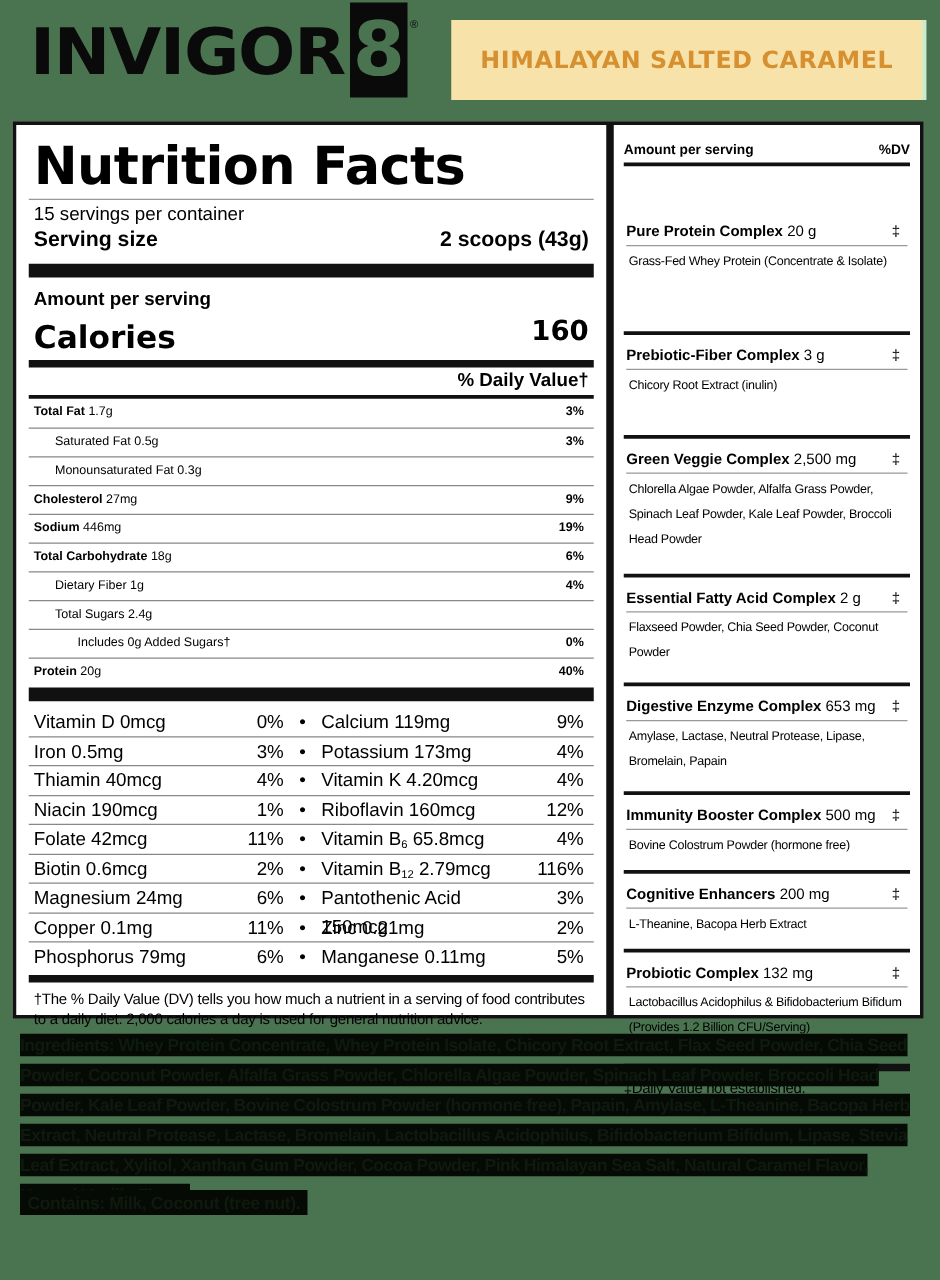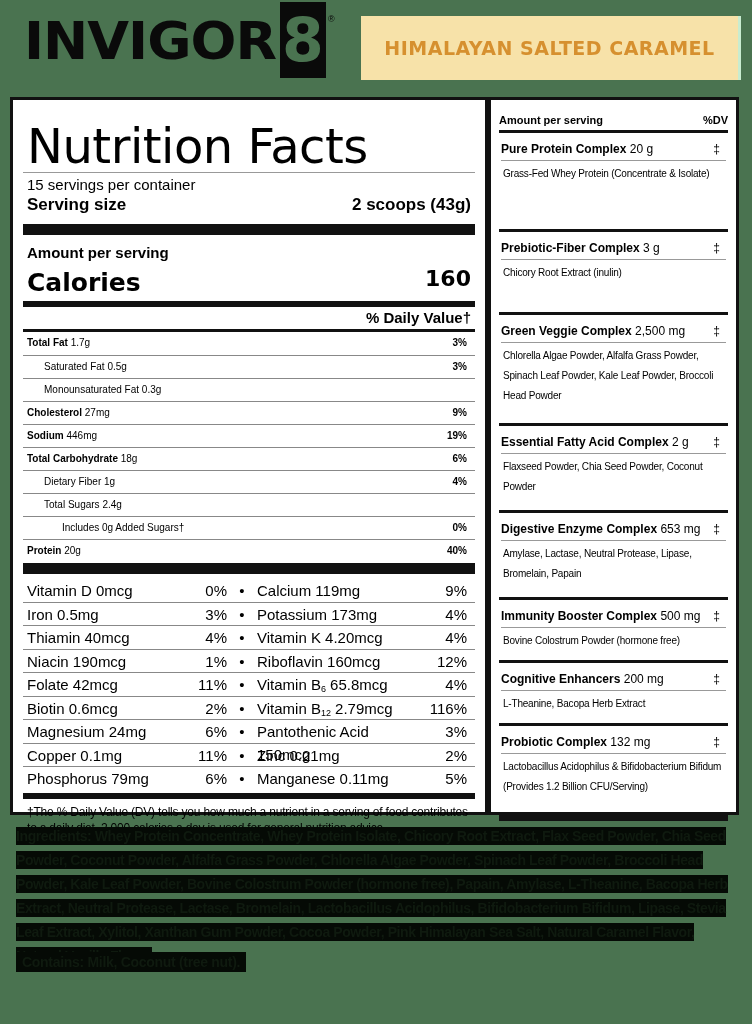--- a/index.html
+++ b/index.html
@@ -8,21 +8,21 @@
   .logo { position:absolute; left:24px; top:12px; height:60px; display:flex; align-items:center; }
   .logo-text { font-family:"DejaVu Sans", sans-serif; font-weight:bold; font-size:54px; letter-spacing:-1px; color:#0a0a0a; line-height:1; transform:scaleY(0.95); }
   .logo-eight { display:inline-block; margin-left:4px; width:46px; height:76px; background:#0a0a0a; color:#4a7350; font-size:60px; font-weight:bold; line-height:76px; text-align:center; font-family:"DejaVu Sans", sans-serif; margin-top:-4px; }
   .logo-tm { font-size:9px; color:#0a0a0a; align-self:flex-start; margin-left:2px; margin-top:2px; }
 
   .flavor-badge { position:absolute; left:361px; top:16px; width:377px; height:64px; background:#f7e2a9; border-right:3px solid #c8ecd0; display:flex; align-items:center; justify-content:center; }
   .flavor-badge span { color:#d6902f; font-weight:bold; font-size:19px; letter-spacing:0.5px; font-family:"DejaVu Sans", sans-serif; }
 
   .panel { position:absolute; left:10px; top:97px; width:478px; height:718px; background:#fff; border:3px solid #111; box-sizing:border-box; }
   .panel-inner { position:absolute; left:10px; right:10px; top:0; }
-  .nf-title { font-family:"DejaVu Sans", sans-serif; font-weight:normal; font-size:48px; letter-spacing:-0.5px; line-height:52px; margin-top:20px; padding-left:4px; }
+  .nf-title { font-family:"DejaVu Sans", sans-serif; font-weight:bold; font-size:42px; letter-spacing:-0.5px; line-height:52px; margin-top:7px; padding-left:4px; }
   .rule-thin { height:1px; background:#999; }
   .rule-med { height:3px; background:#111; }
   .rule-thick { height:11px; background:#111; }
   .servings { font-size:15px; padding-left:4px; line-height:19px; margin-top:2px; }
   .serving-size { display:flex; justify-content:space-between; font-weight:bold; font-size:17px; padding:0 4px 0 4px; line-height:22px; margin-bottom:8px; }
   .amount-label { font-weight:bold; font-size:15px; padding-left:4px; margin-top:10px; line-height:16px; }
   .calories { display:flex; justify-content:space-between; align-items:flex-end; padding:0 4px; margin-bottom:4px; }
   .calories .lbl { font-family:"DejaVu Sans", sans-serif; font-weight:bold; font-size:25px; line-height:28px; }
   .calories .val { font-family:"DejaVu Sans", sans-serif; font-weight:bold; font-size:22px; line-height:36px; }
   .dv-header { text-align:right; font-weight:bold; font-size:15px; padding-right:4px; line-height:22px; }
@@ -204,21 +204,21 @@
 </div>
 
 <div class="supp">
   <div class="supp-inner">
     <div class="supp-head">
       <span>Amount per serving</span>
       <span>%DV</span>
     </div>
     <div class="rule-med"></div>
     <div id="blend-list">
-        <div class="supp-block" style="height: 96px;">
+        <div class="supp-block" style="height: 96px; margin-top: 36px;">
           <div class="supp-name">
             <span><b>Pure Protein Complex</b><span>  </span><span>20 g</span></span>
             <span style="padding-right: 6px;">‡</span>
           </div>
           <div class="rule-thin"></div>
           <div class="supp-desc">Grass-Fed Whey Protein (Concentrate &amp; Isolate)</div>
         </div>
         <div class="rule-med"></div>
         <div class="supp-block" style="height: 80px;">
           <div class="supp-name">

